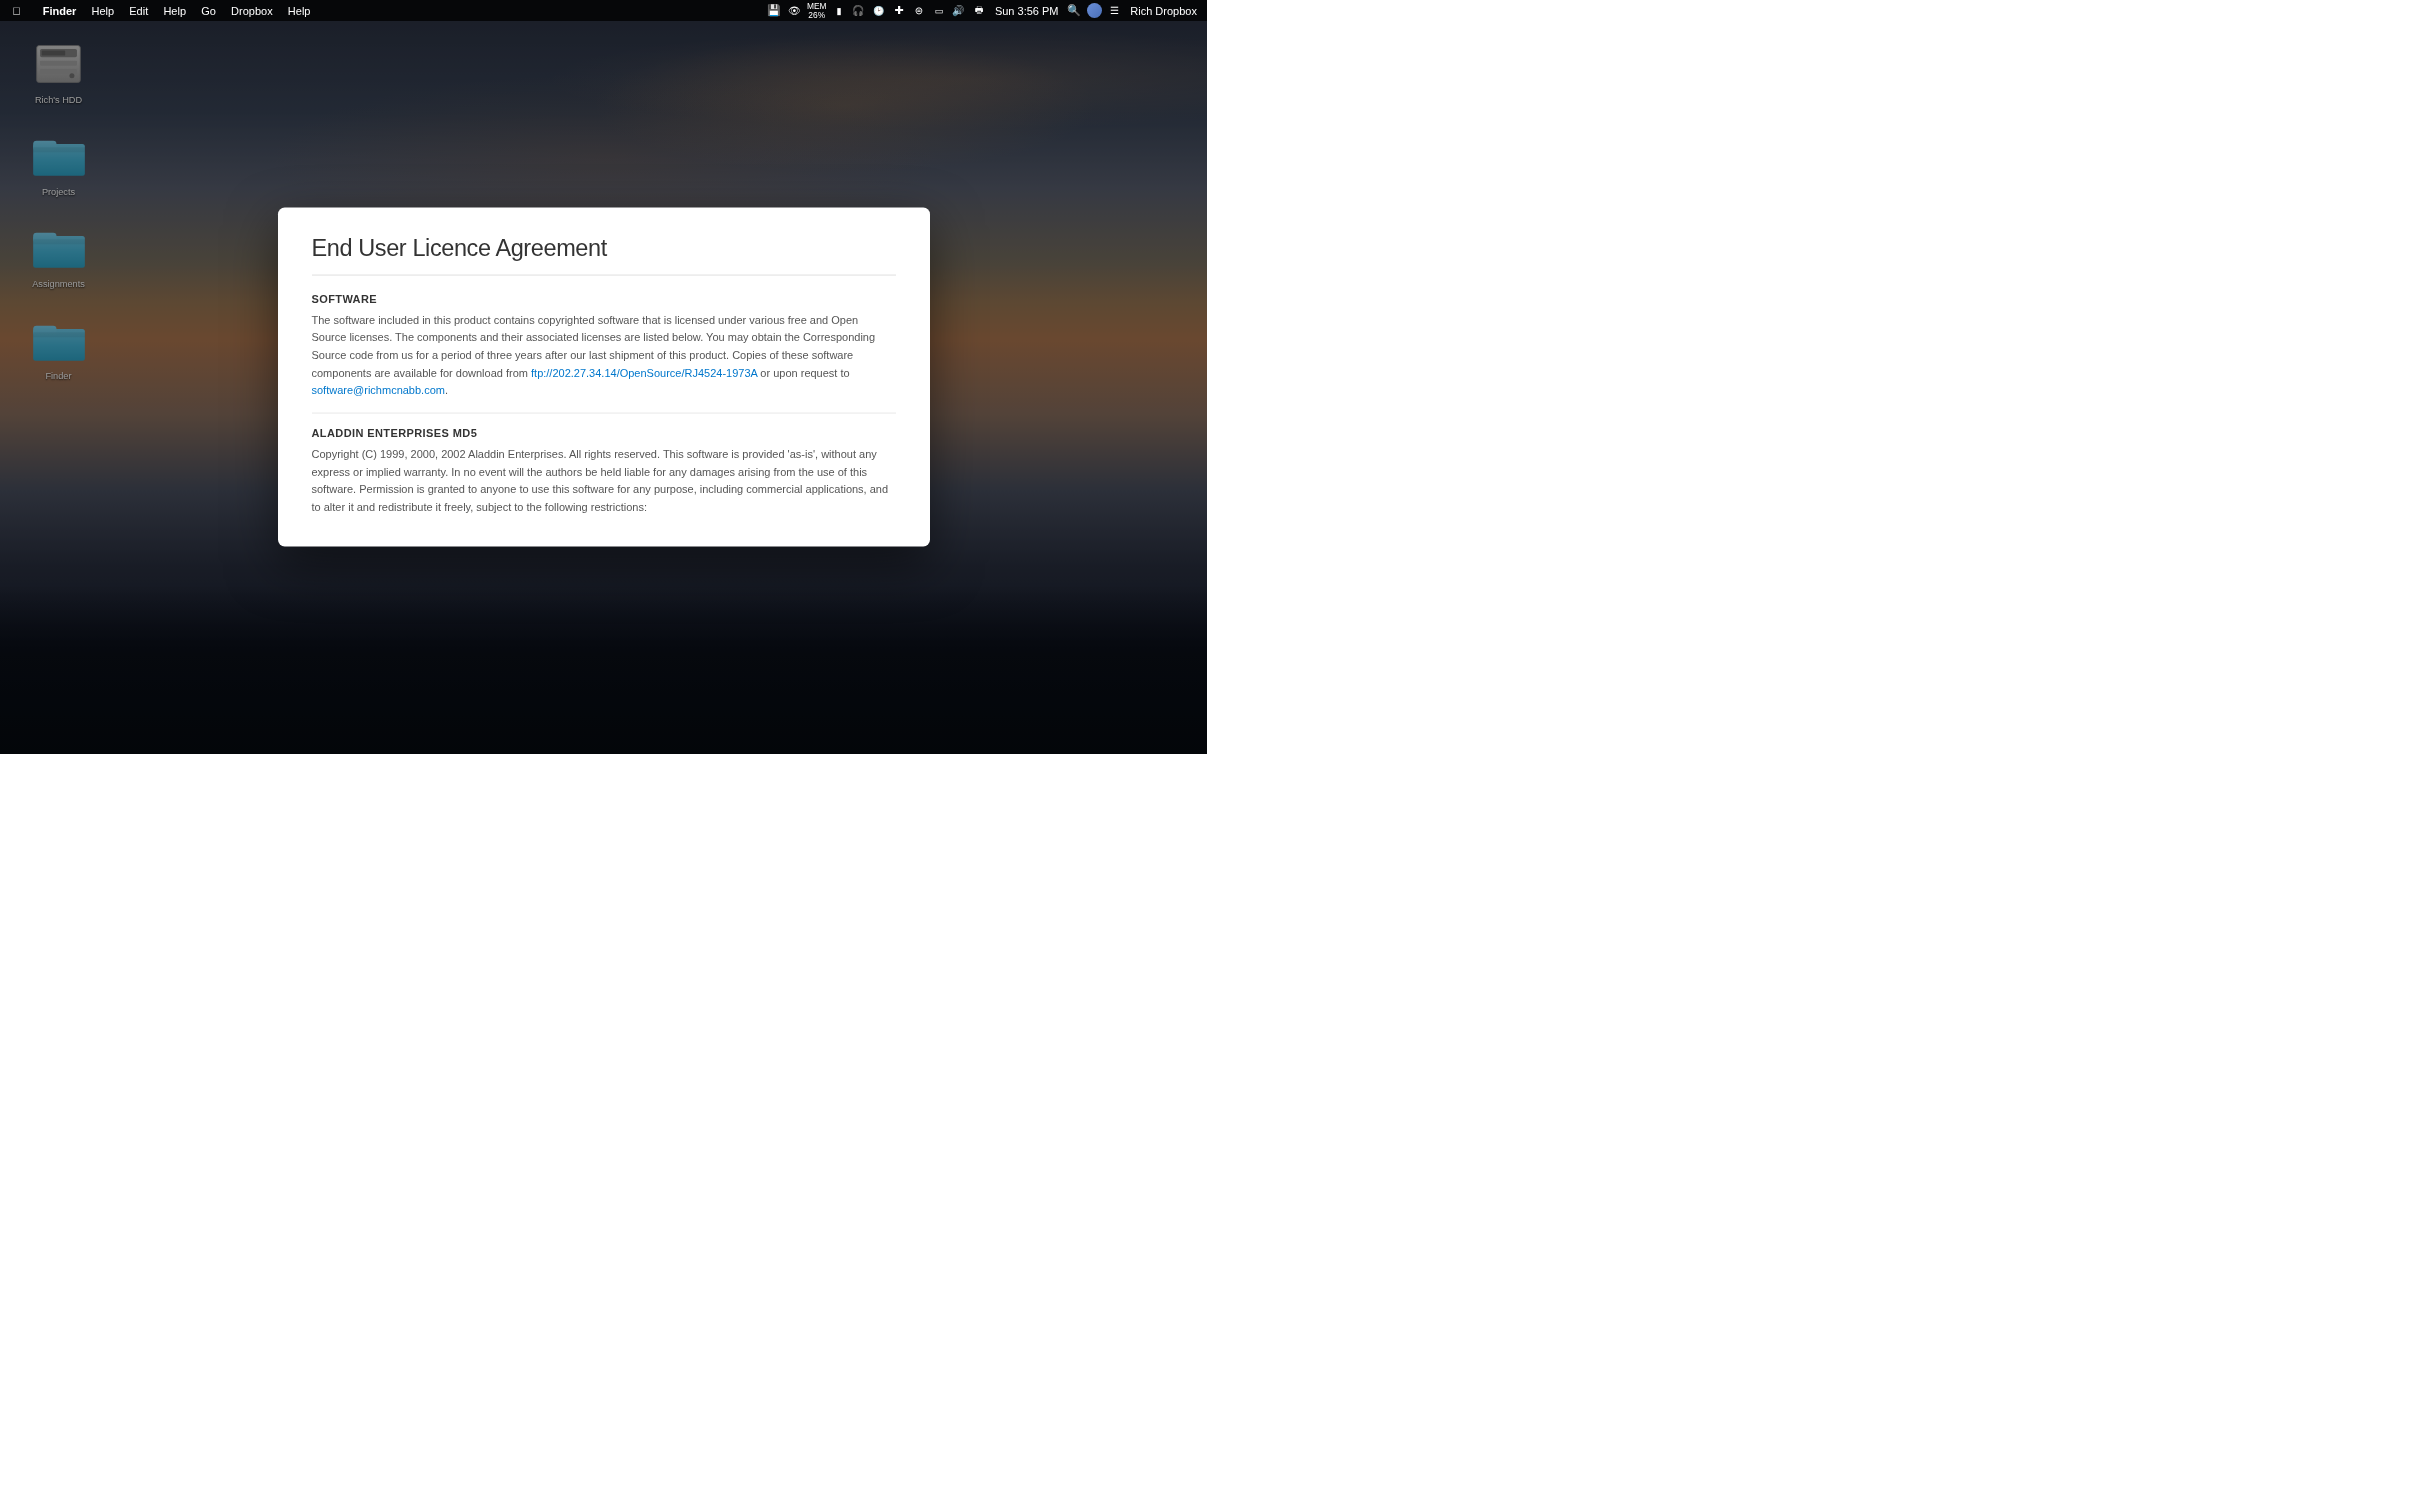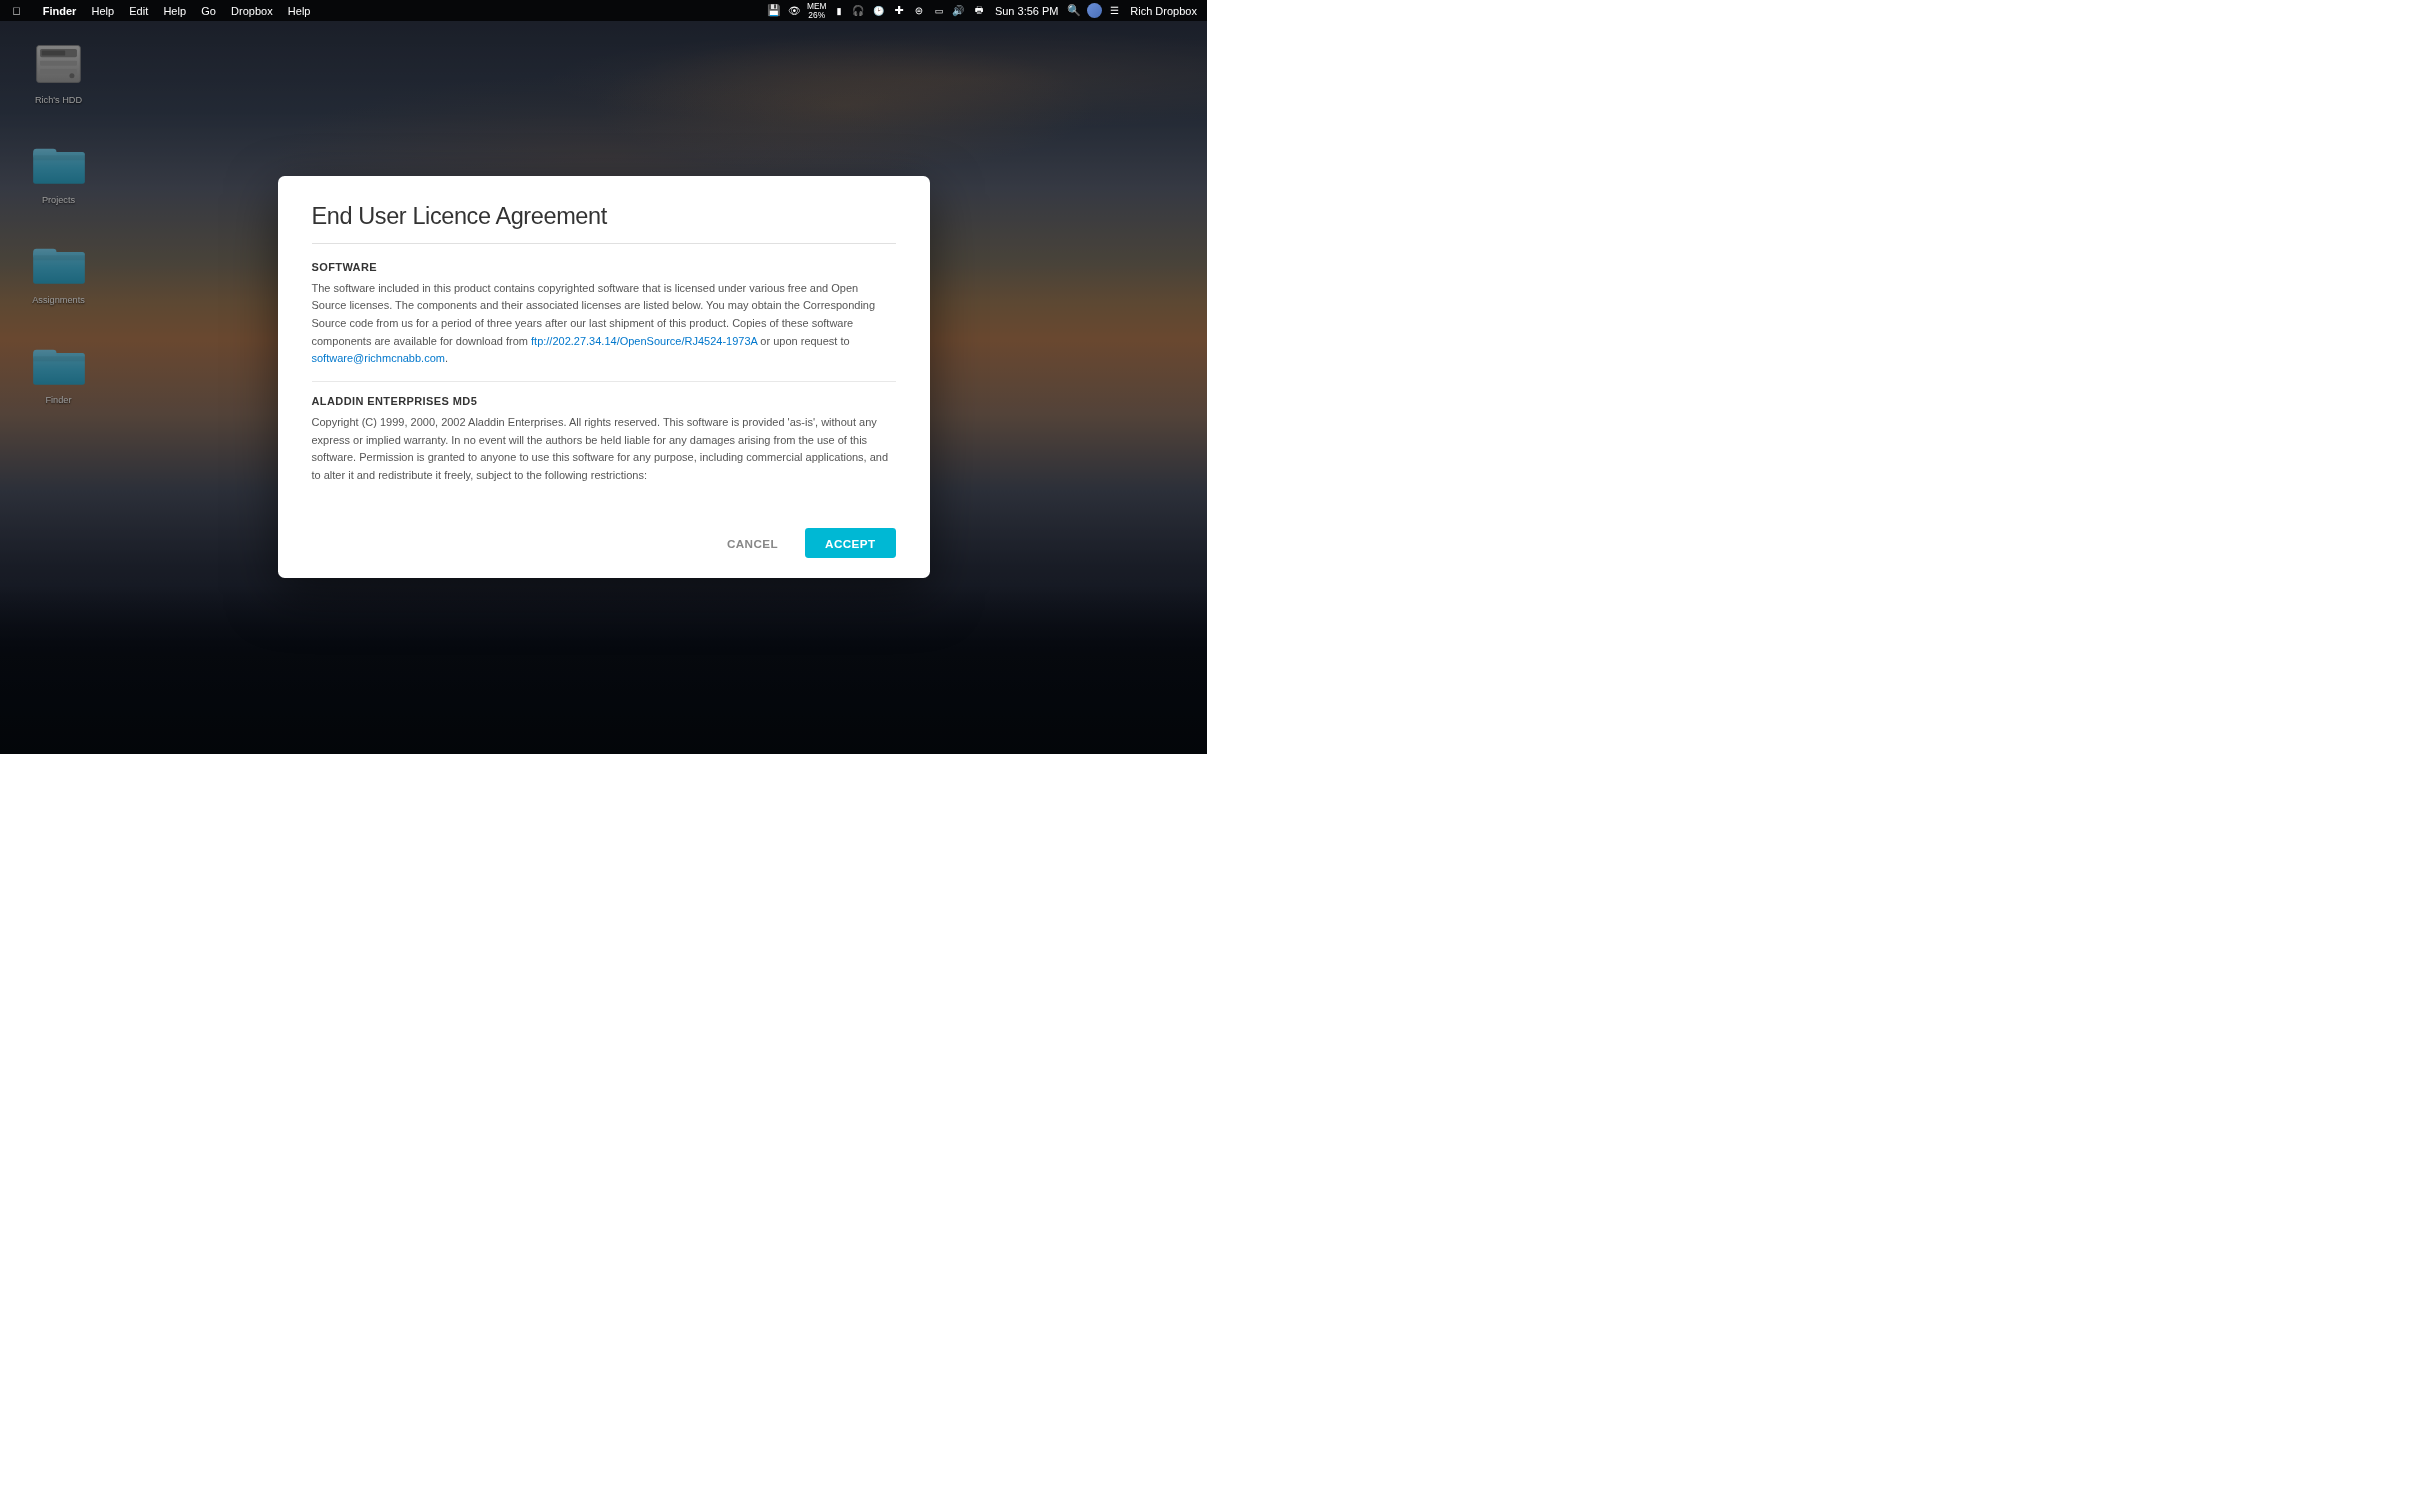--- a/index.html
+++ b/index.html
@@ -132,21 +132,21 @@
       margin: 0 3.4px;
     }
 
     
     .desktop-icons {
       position: absolute;
       top: 34px;
       left: 25px;
       display: flex;
       flex-direction: column;
-      gap: 25px;
+      gap: 17px;
     }
 
     .desktop-icon {
       display: flex;
       flex-direction: column;
       align-items: center;
       width: 67px;
       cursor: default;
       padding: 3.4px;
       border-radius: 5px;
@@ -459,19 +459,15 @@
       </p>
 
       <div class="section-divider"></div>
 
       <p class="section-title">ALADDIN ENTERPRISES MD5</p>
       <p class="section-text">
         Copyright (C) 1999, 2000, 2002 Aladdin Enterprises. All rights reserved. This software is provided 'as-is', without any express or implied warranty. In no event will the authors be held liable for any damages arising from the use of this software. Permission is granted to anyone to use this software for any purpose, including commercial applications, and to alter it and redistribute it freely, subject to the following restrictions:
       </p>
     </div>
 
-    <div class="modal-footer">
-      <button class="btn-cancel">CANCEL</button>
-      <button class="btn-accept">ACCEPT</button>
-    </div>
   </div>
 </div>
 
 
 </body></html>

